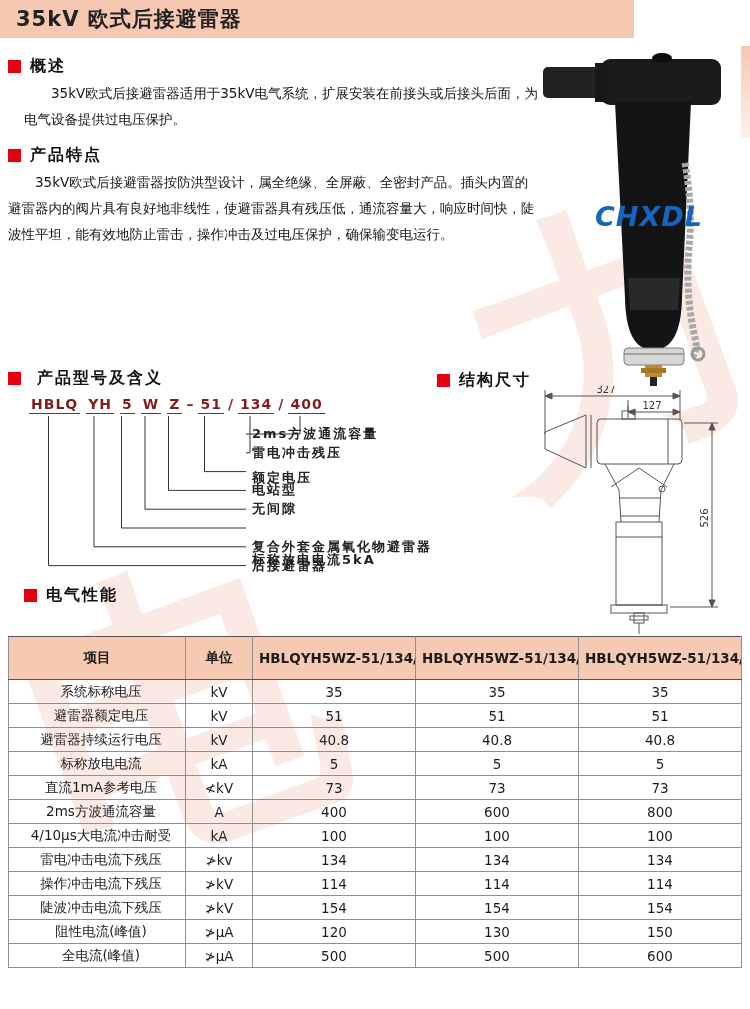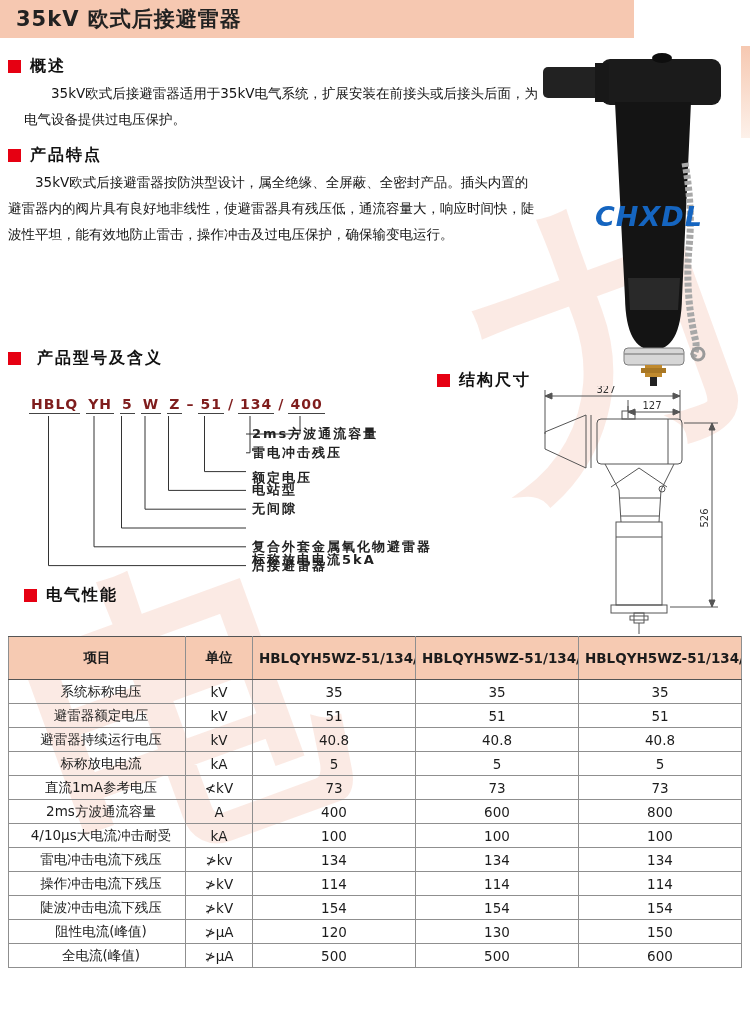--- a/index.html
+++ b/index.html
@@ -85,21 +85,21 @@
 
     <rect x="89" y="300" width="60" height="17" rx="4" fill="#d6d6d6" stroke="#7e7e7e"></rect>
     <line x1="89" y1="306" x2="149" y2="306" stroke="#8f8f8f" stroke-width="1.5"></line>
     <rect x="110" y="317" width="17" height="12" fill="#c08a2e"></rect>
     <rect x="106" y="320" width="25" height="5" fill="#a87724"></rect>
     <rect x="115" y="329" width="7" height="9" fill="#222"></rect>
 
     <text x="60" y="178" font-size="27" font-style="italic" font-weight="bold" fill="#1565c0" letter-spacing="1">CHXDL</text>
   </svg>
 
-  <div class="abs sec" style="left:8px;top:348px;gap:16px;">
+  <div class="abs sec" style="left:8px;top:368px;gap:16px;">
     <span class="sq"></span>
     <span class="t">产品型号及含义</span>
   </div>
   <div class="abs" id="model-diagram" style="left:20px;top:396px;width:430px;height:195px;">
     <div id="model-code"><span class="seg">HBLQ</span><span class="seg">YH</span><span class="seg">5</span><span class="seg">W</span><span class="seg">Z</span><span class="sep">–</span><span class="seg">51</span><span class="sep">/</span><span class="seg">134</span><span class="sep">/</span><span class="seg">400</span></div>
     <svg id="model-lines" width="430" height="195" style="position:absolute;left:0;top:0;">
         <line x1="280" y1="20" x2="280" y2="38" stroke="#333"></line>
         <line x1="280" y1="38" x2="226" y2="38" stroke="#333"></line>
         <line x1="230" y1="20" x2="230" y2="56.8" stroke="#333"></line>
         <line x1="230" y1="56.8" x2="226" y2="56.8" stroke="#333"></line>

